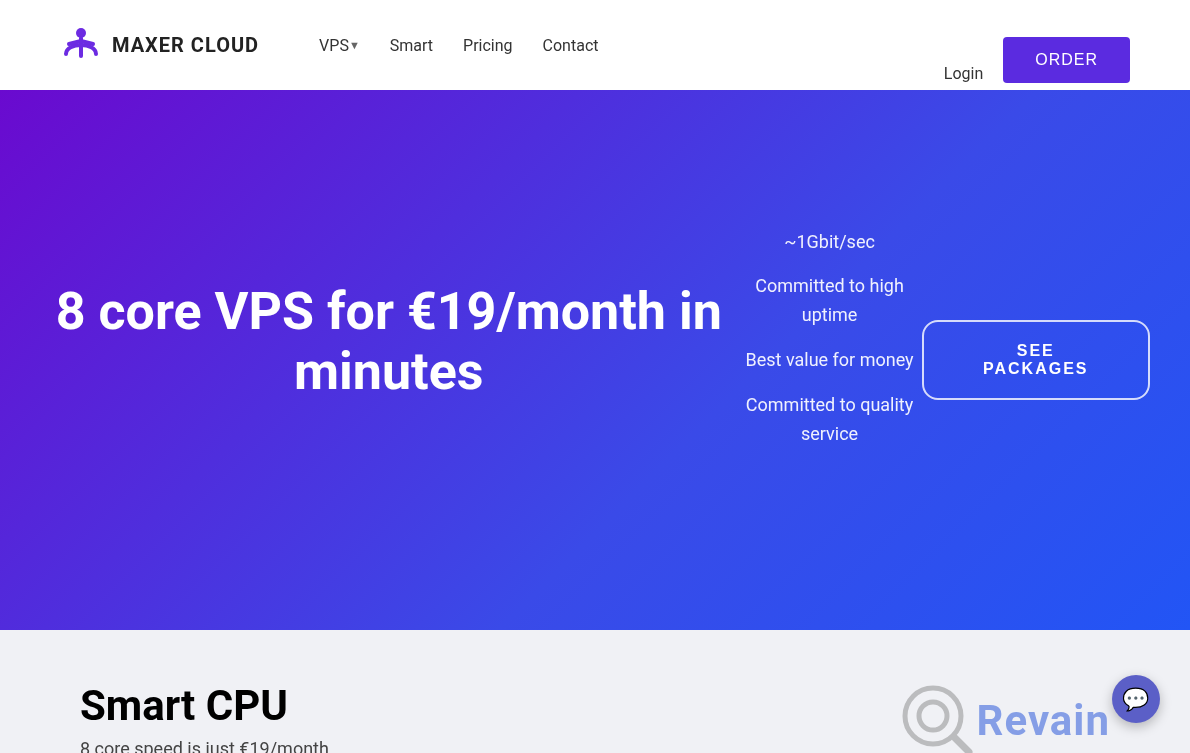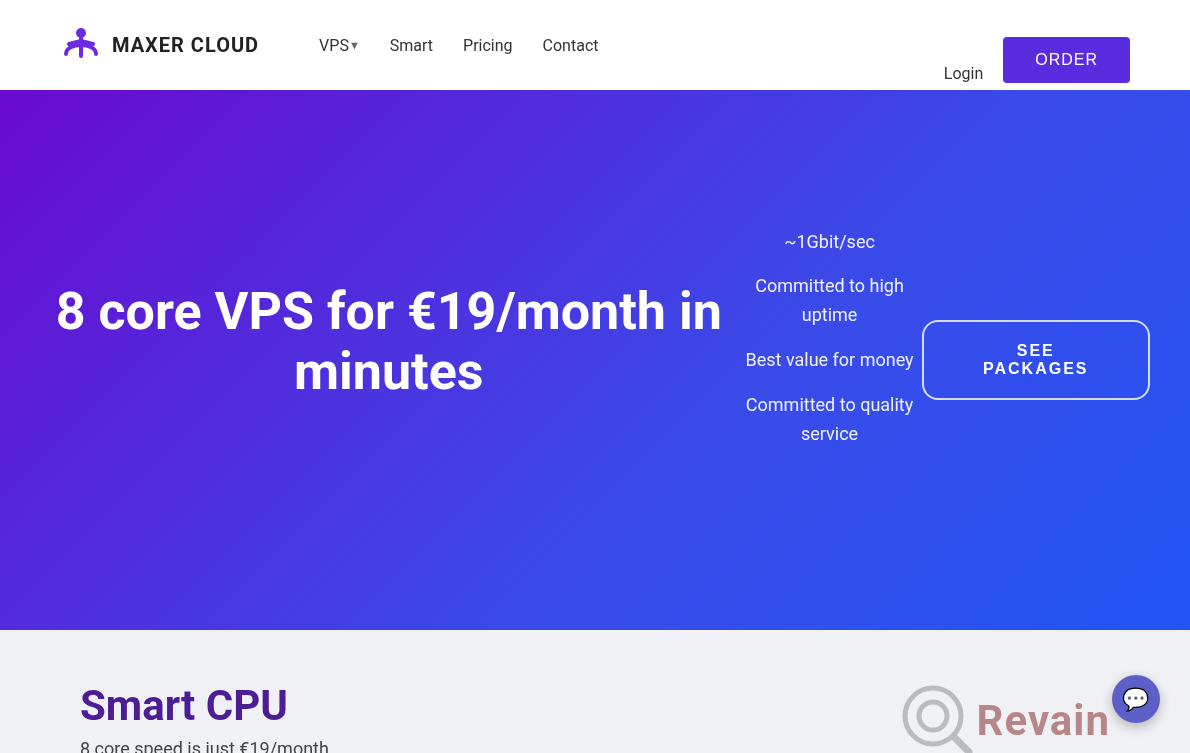--- a/index.html
+++ b/index.html
@@ -76,33 +76,33 @@
     .bottom-section {
       background: #f0f1f5;
       padding: 50px 80px;
       display: flex;
       align-items: center;
       justify-content: space-between;
       min-height: 130px;
     }
     .bottom-left {}
     .smart-cpu-title {
-      font-size: 42px; font-weight: 700; color: #4c1d95; margin-bottom: 8px;
+      font-size: 42px; font-weight: 700; color: #000000; margin-bottom: 8px;
     }
     .smart-cpu-subtitle {
       font-size: 18px; color: #444;
     }
     .bottom-right {
       display: flex; align-items: center; gap: 0px; opacity: 0.5;
     }
     .revain-icon {
       width: 80px; height: 80px;
     }
     .revain-text {
-      font-size: 42px; font-weight: 700; color: #7f1d1d; letter-spacing: 1px;
+      font-size: 42px; font-weight: 700; color: #1d4ed8; letter-spacing: 1px;
     }
 
     
     .chat-bubble {
       position: fixed;
       bottom: 30px;
       right: 30px;
       width: 48px; height: 48px;
       background: #5b5fc7;
       border-radius: 50%;

